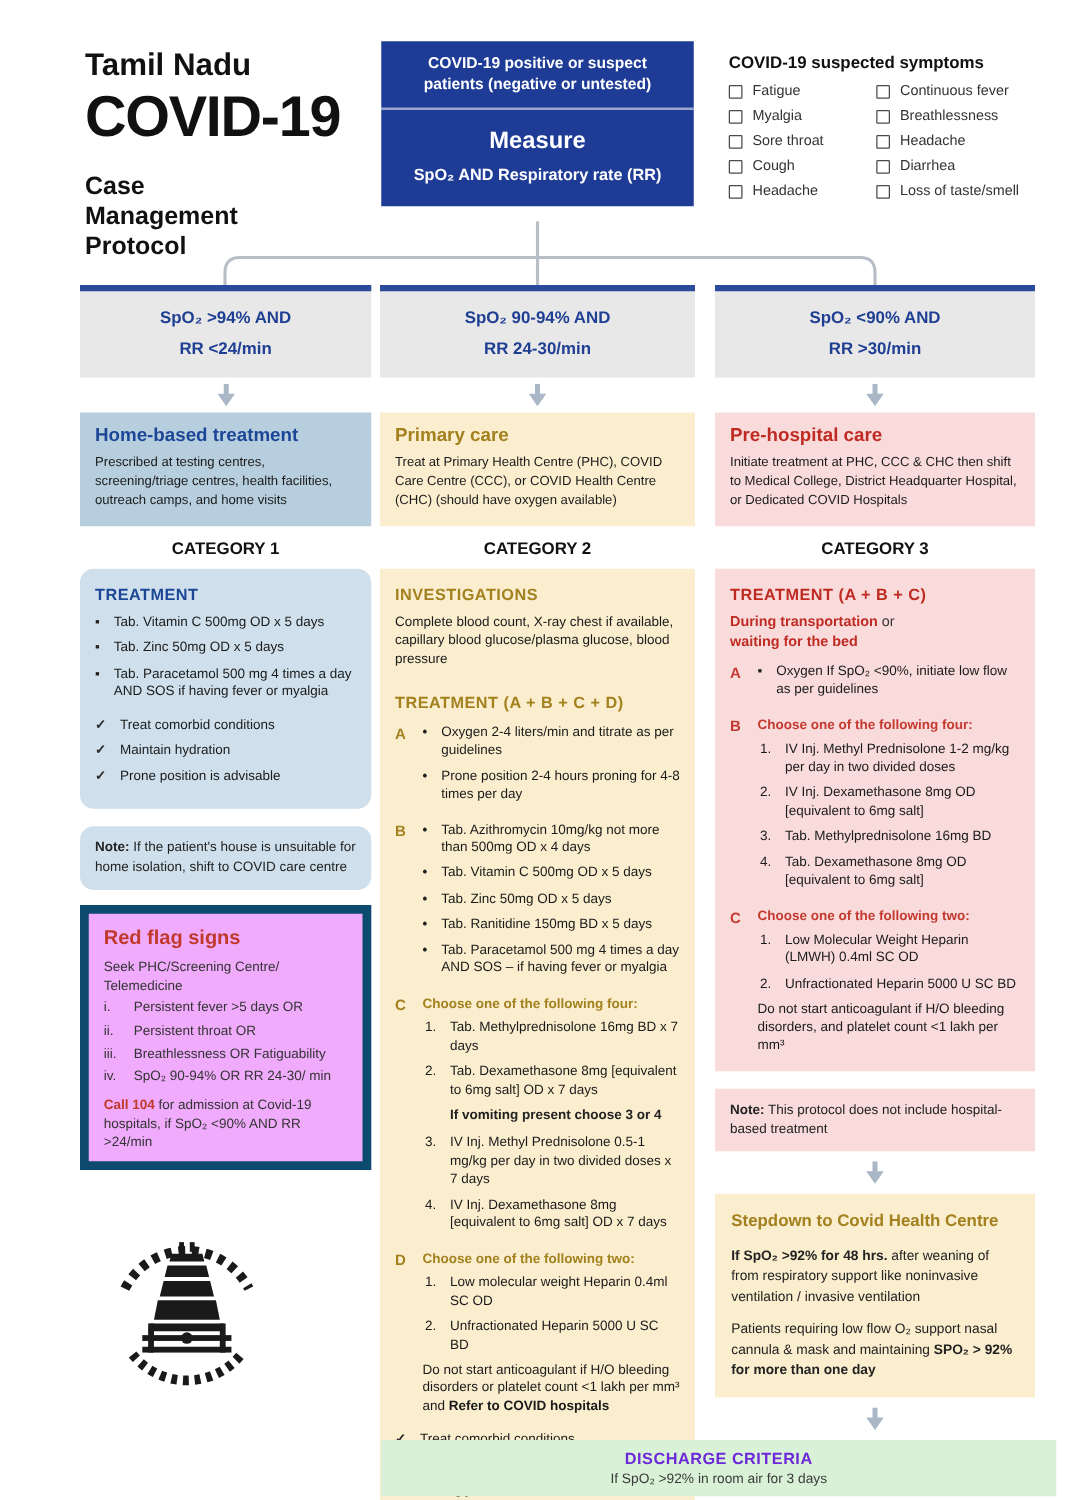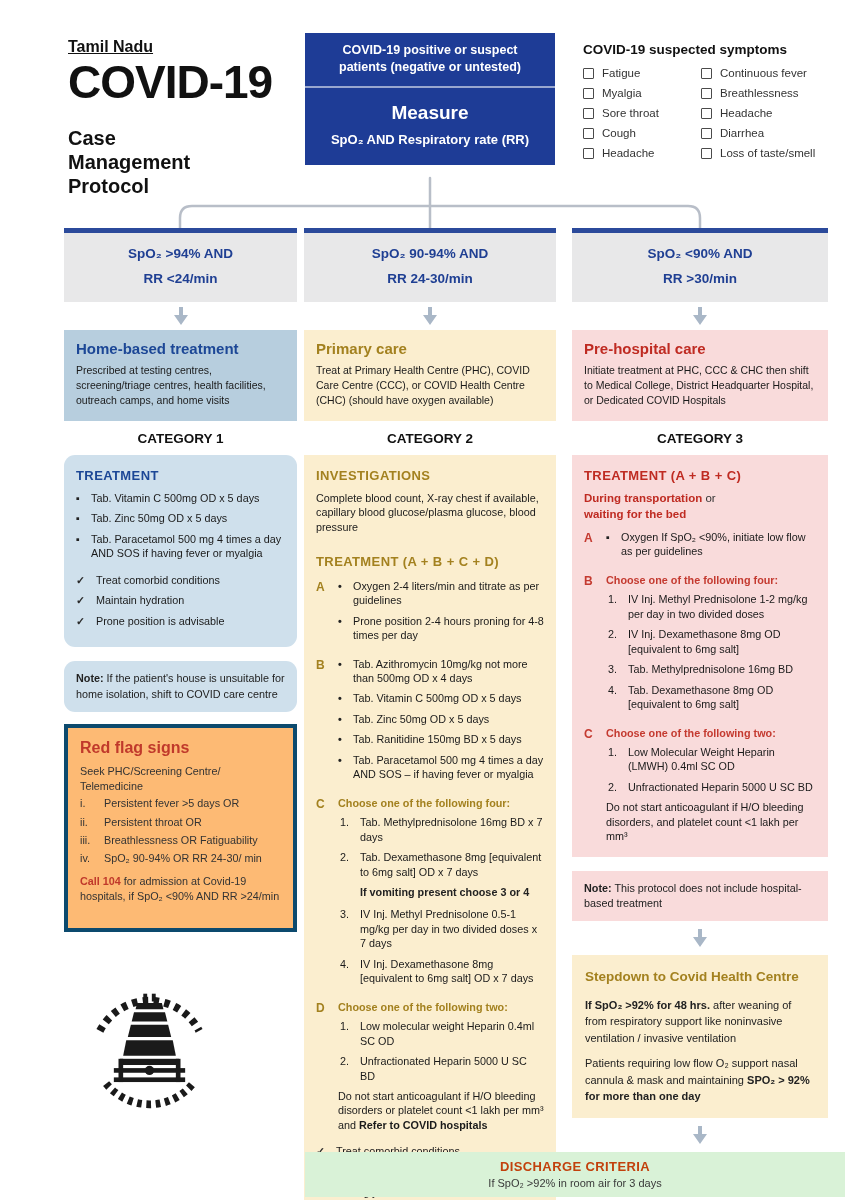--- a/index.html
+++ b/index.html
@@ -1,20 +1,20 @@
 <!DOCTYPE html>
 <html><head>
 <meta charset="utf-8">
 <style>
   html,body{margin:0;padding:0;background:#ffffff;font-family:"Liberation Sans",sans-serif;color:#222;}
   .page{position:relative;width:857px;height:1200px;background:#fff;overflow:hidden;}
 
   
   .brand{position:absolute;left:68px;top:38px;width:215px;}
-  .brand-region{font-size:16px;font-weight:bold;color:#111;text-decoration:underline;}
+  .brand-region{font-size:25px;font-weight:bold;color:#111;}
   .brand-title{font-size:46px;font-weight:bold;color:#111;letter-spacing:-1px;line-height:1.05;margin-top:2px;}
   .brand-sub{font-size:20px;font-weight:bold;color:#111;line-height:1.2;margin-top:20px;width:170px;}
 
   .start-box{position:absolute;left:305px;top:33px;width:250px;background:#1e3c96;color:#fff;text-align:center;}
   .start-top{padding:9px 20px 10px;font-size:12.5px;font-weight:bold;line-height:1.35;border-bottom:2px solid rgba(255,255,255,.55);}
   .start-bottom{padding:14px 8px 18px;}
   .start-measure{font-size:19px;font-weight:bold;margin-bottom:8px;}
   .start-detail{font-size:13px;font-weight:bold;}
 
   .symptoms{position:absolute;left:583px;top:42px;width:266px;}
@@ -69,34 +69,34 @@
   .c-olive{color:#a3811f;} .c-red{color:#c43a30;}
   .num-item{display:grid;grid-template-columns:20px 1fr;margin-bottom:6px;}
   .num-list{padding-left:2px;}
   .vomit-note{font-weight:bold;margin:2px 0 8px 20px;color:#222;}
   .caution{margin:2px 0 0;}
   .caution b{font-weight:bold;}
 
   .note-box{padding:10px 12px;font-size:10.8px;line-height:1.42;margin-top:14px;}
   .note-label{font-weight:bold;}
 
-  .redflag{background:#fdba74;border:4px solid #0c4a6e;padding:9px 12px 24px;margin-top:12px;font-size:10.8px;line-height:1.42;color:#333;}
+  .redflag{background:#f0abfc;border:7px solid #0c4a6e;padding:9px 12px 6px;margin-top:12px;font-size:10.8px;line-height:1.42;color:#333;}
   .rf-title{color:#c0392b;font-weight:bold;font-size:16px;margin-bottom:4px;}
   .rf-items{margin-top:2px;}
   .rf-item{display:grid;grid-template-columns:24px 1fr;margin-bottom:3px;}
   .rf-call{margin-top:7px;}
   .rf-call b{color:#c0392b;}
 
   .stepdown{background:#fbeecf;padding:12px 13px 13px;font-size:11px;line-height:1.5;margin-top:0;}
   .stepdown-title{color:#a3811f;font-weight:bold;font-size:13.5px;margin-bottom:9px;}
   .stepdown p{margin:0 0 9px;}
   .stepdown p:last-child{margin-bottom:0;}
 
   .discharge{position:absolute;left:305px;top:1152px;width:540px;background:#d9f2d7;text-align:center;padding:7px 0 8px;}
-  .discharge-title{color:#c2410c;font-weight:bold;font-size:13px;letter-spacing:.4px;margin-bottom:3px;}
+  .discharge-title{color:#6d28d9;font-weight:bold;font-size:13px;letter-spacing:.4px;margin-bottom:3px;}
   .discharge-body{font-size:11px;color:#3a3a3a;}
 
   .emblem{position:absolute;left:72px;top:972px;width:155px;height:155px;}
 </style>
 </head>
 <body>
 
 <div class="page">
 
   <div class="brand">

